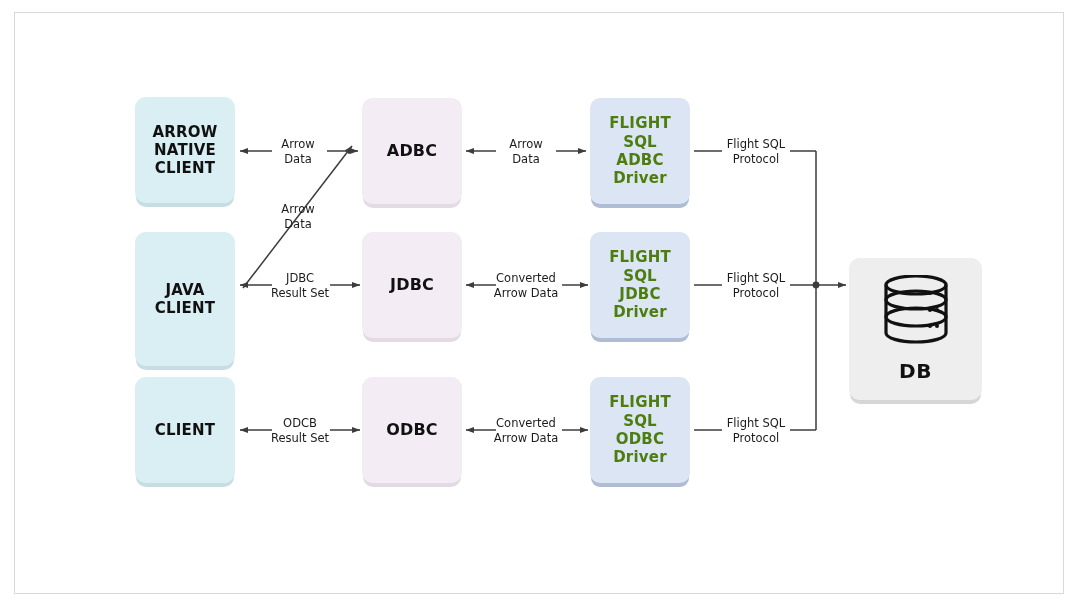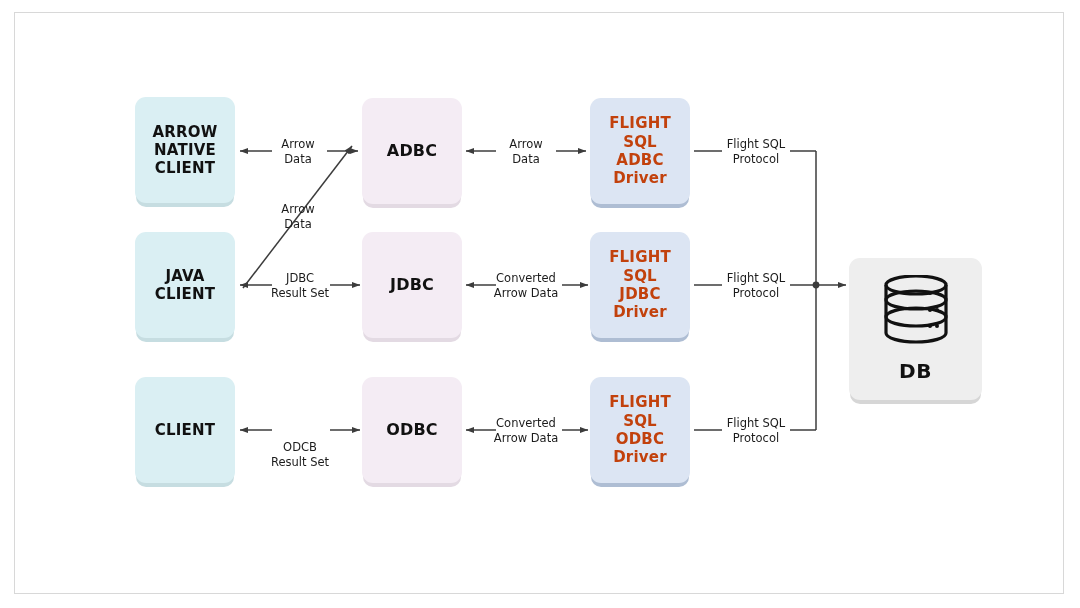--- a/index.html
+++ b/index.html
@@ -57,24 +57,25 @@
     background: #f4ecf4;
     box-shadow: 0 5px 0 -1px #e3dae3;
     color: #111111;
     font-weight: bold;
     font-size: 16px;
     letter-spacing: .2px;
   }
   .node.driver {
     background: #dce5f3;
     box-shadow: 0 5px 0 -1px #aebdd3;
-    color: #c2410c;
+    color: #4d7c0f;
     font-weight: bold;
     font-size: 15px;
     letter-spacing: .2px;
+    border-radius: 10px;
   }
   .node.db {
     background: #eeeeee;
     box-shadow: 0 5px 0 -1px #d6d6d6;
     flex-direction: column;
     gap: 2px;
     margin-top: 46px;
   }
   .node.db .db-label {
     font-weight: bold;
@@ -151,21 +152,21 @@
       <line x1="816" y1="285" x2="846" y2="285" marker-end="url(#ah)"></line>
     </g>
     <circle cx="816" cy="285" r="3.4" fill="#3c3c3c"></circle>
   </svg>
 
   <div class="node client" style="left:135px; top:97px; width:100px; height:106px;">
     <span class="label">ARROW
 NATIVE
 CLIENT</span>
   </div>
-  <div class="node client" style="left:135px; top:232px; width:100px; height:106px;">
+  <div class="node client" style="left:135px; top:232px; width:100px; height:134px;">
     <span class="label">JAVA
 CLIENT</span>
   </div>
   <div class="node client" style="left:135px; top:377px; width:100px; height:106px;">
     <span class="label">CLIENT</span>
   </div>
 
   <div class="node api" style="left:362px; top:98px; width:100px; height:106px;">
     <span class="label">ADBC</span>
   </div>
@@ -228,21 +229,21 @@
 
   <div class="edge-label" style="left:262px; top:137px; width:72px;">Arrow
 Data</div>
 
   <div class="edge-label" style="left:260px; top:202px; width:76px;">Arrow
 Data</div>
 
   <div class="edge-label" style="left:258px; top:271px; width:84px;">JDBC
 Result Set</div>
 
-  <div class="edge-label" style="left:258px; top:416px; width:84px;margin-top:24px;">ODCB
+  <div class="edge-label" style="left:258px; top:416px; width:84px;">ODCB
 Result Set</div>
 
   <div class="edge-label" style="left:491px; top:137px; width:70px;">Arrow
 Data</div>
 
   <div class="edge-label" style="left:483px; top:271px; width:86px;">Converted
 Arrow Data</div>
 
   <div class="edge-label" style="left:483px; top:416px; width:86px;">Converted
 Arrow Data</div>

